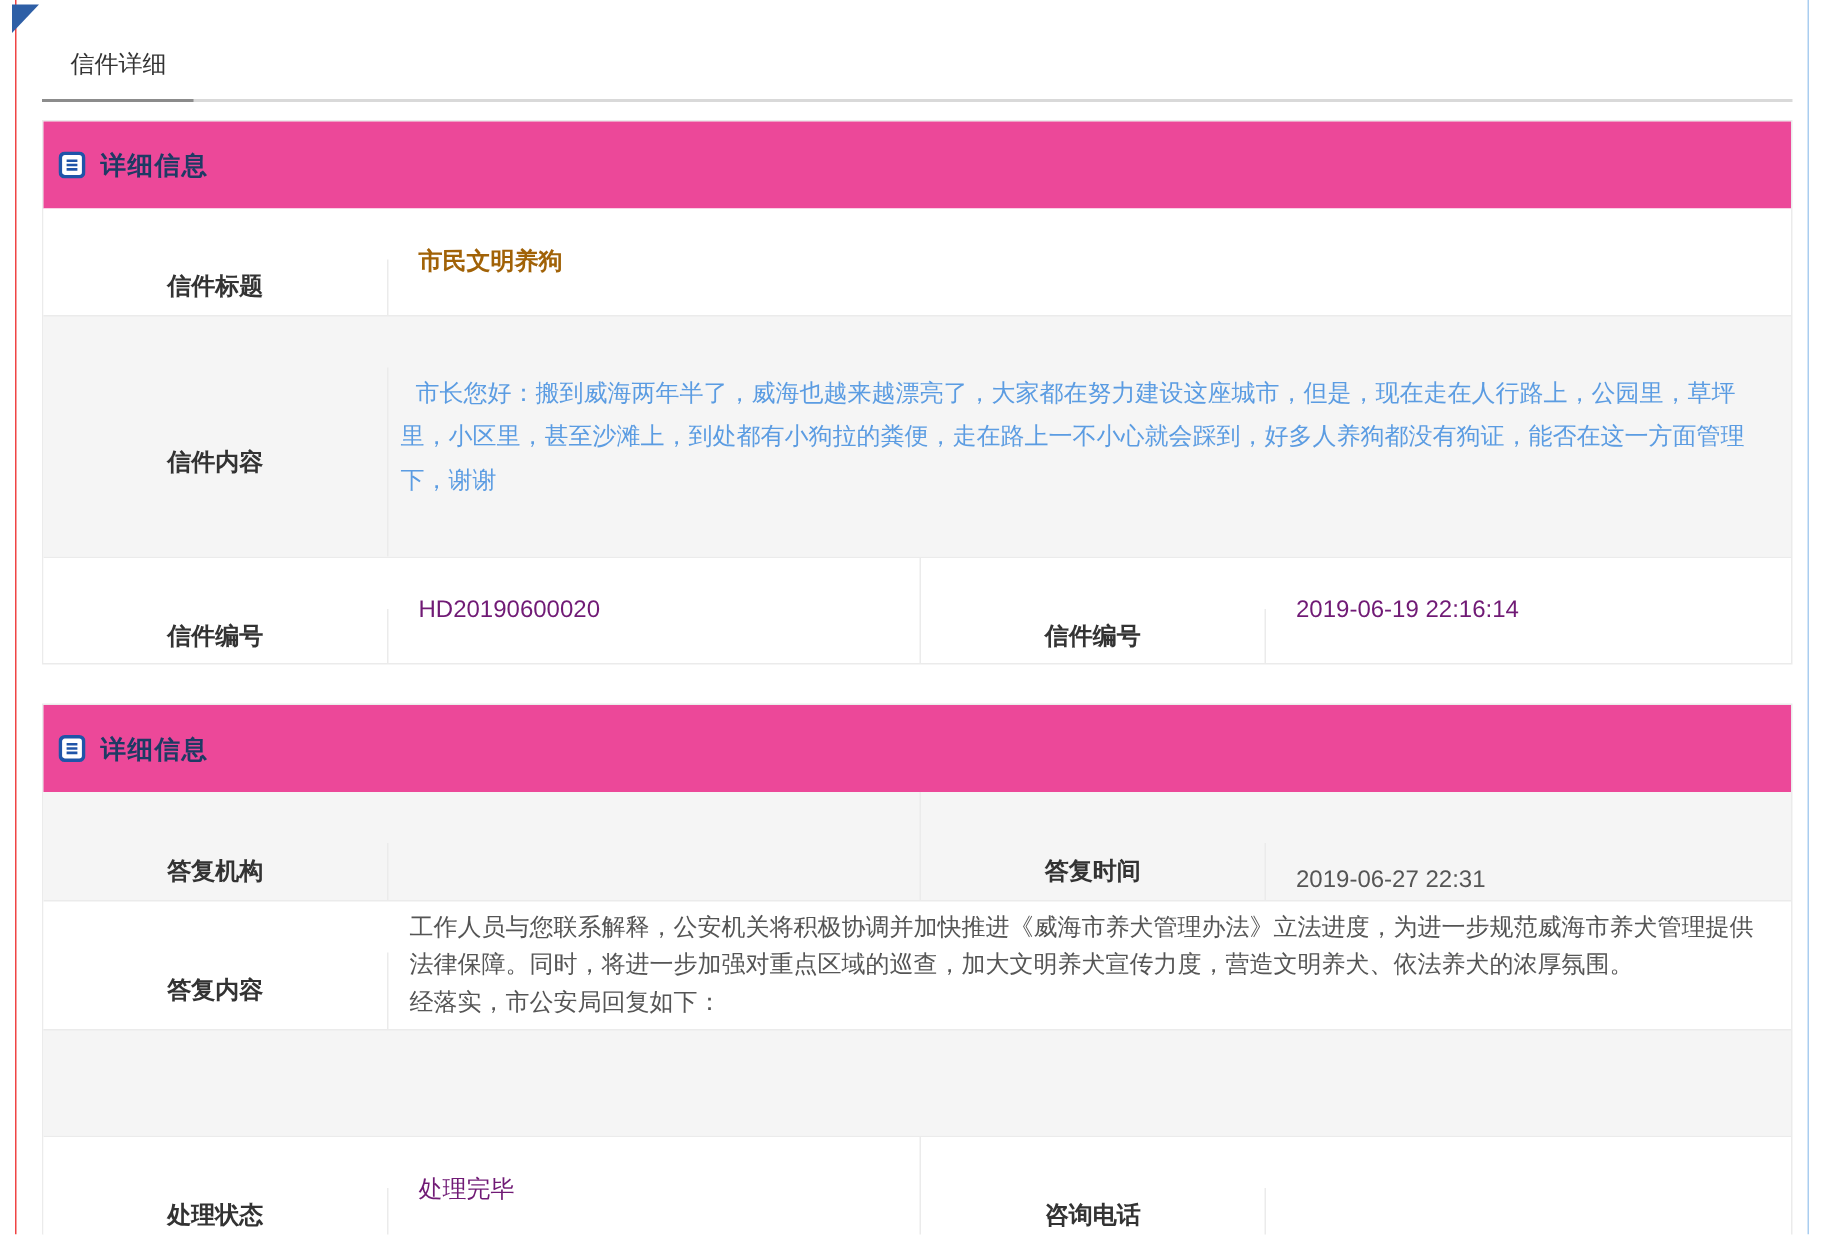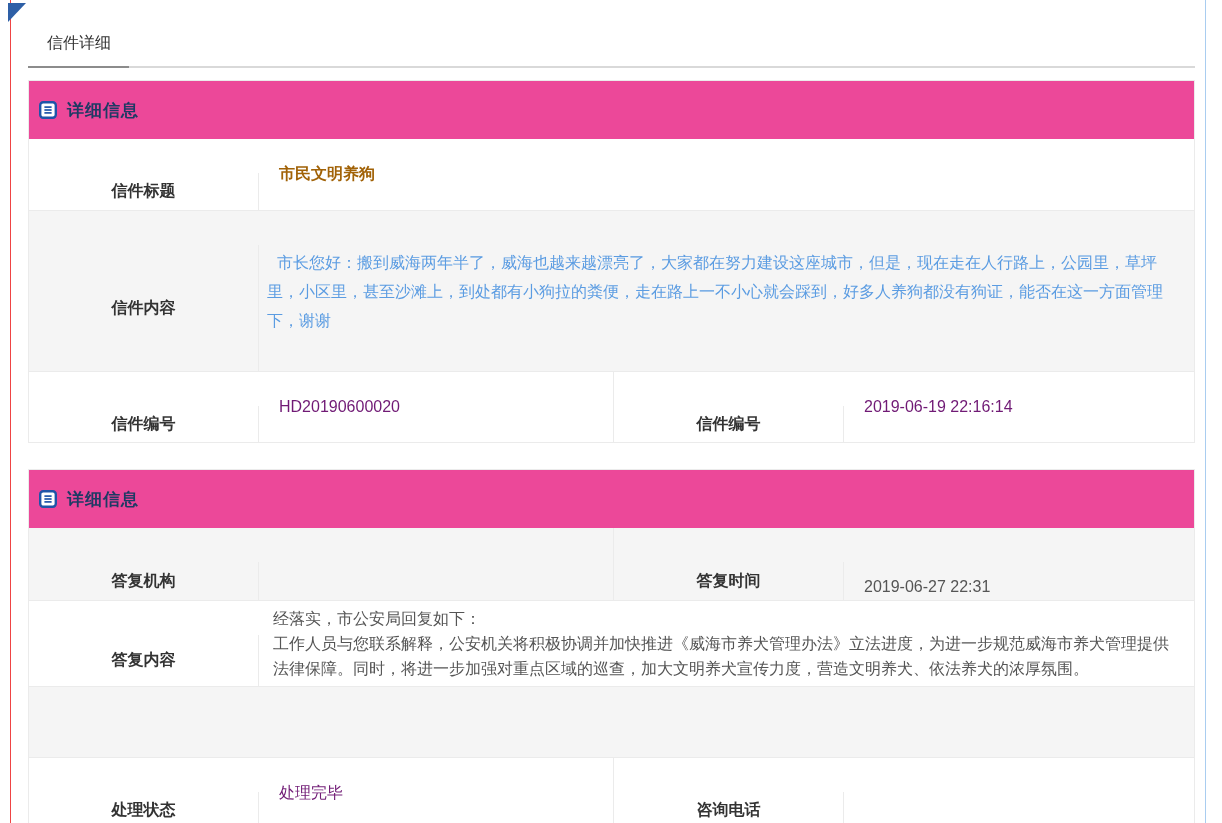--- a/index.html
+++ b/index.html
@@ -139,22 +139,22 @@
       </div>
       <div class="cell-label">答复时间</div>
       <div class="cell-value">
         <span class="v-gray">2019-06-27 22:31</span>
       </div>
     </div>
 
     <div class="row">
       <div class="cell-label">答复内容</div>
       <div class="reply-cell">
+        <div class="reply-line">工作人员与您联系解释，公安机关将积极协调并加快推进《威海市养犬管理办法》立法进度，为进一步规范威海市养犬管理提供法律保障。同时，将进一步加强对重点区域的巡查，加大文明养犬宣传力度，营造文明养犬、依法养犬的浓厚氛围。</div>
         <div class="reply-line">经落实，市公安局回复如下：</div>
-        <div class="reply-line">工作人员与您联系解释，公安机关将积极协调并加快推进《威海市养犬管理办法》立法进度，为进一步规范威海市养犬管理提供法律保障。同时，将进一步加强对重点区域的巡查，加大文明养犬宣传力度，营造文明养犬、依法养犬的浓厚氛围。</div>
       </div>
     </div>
 
     <div class="row alt h70">
       <div class="cell-value">
         <span class="v-gray"></span>
       </div>
     </div>
 
     <div class="row h70">

